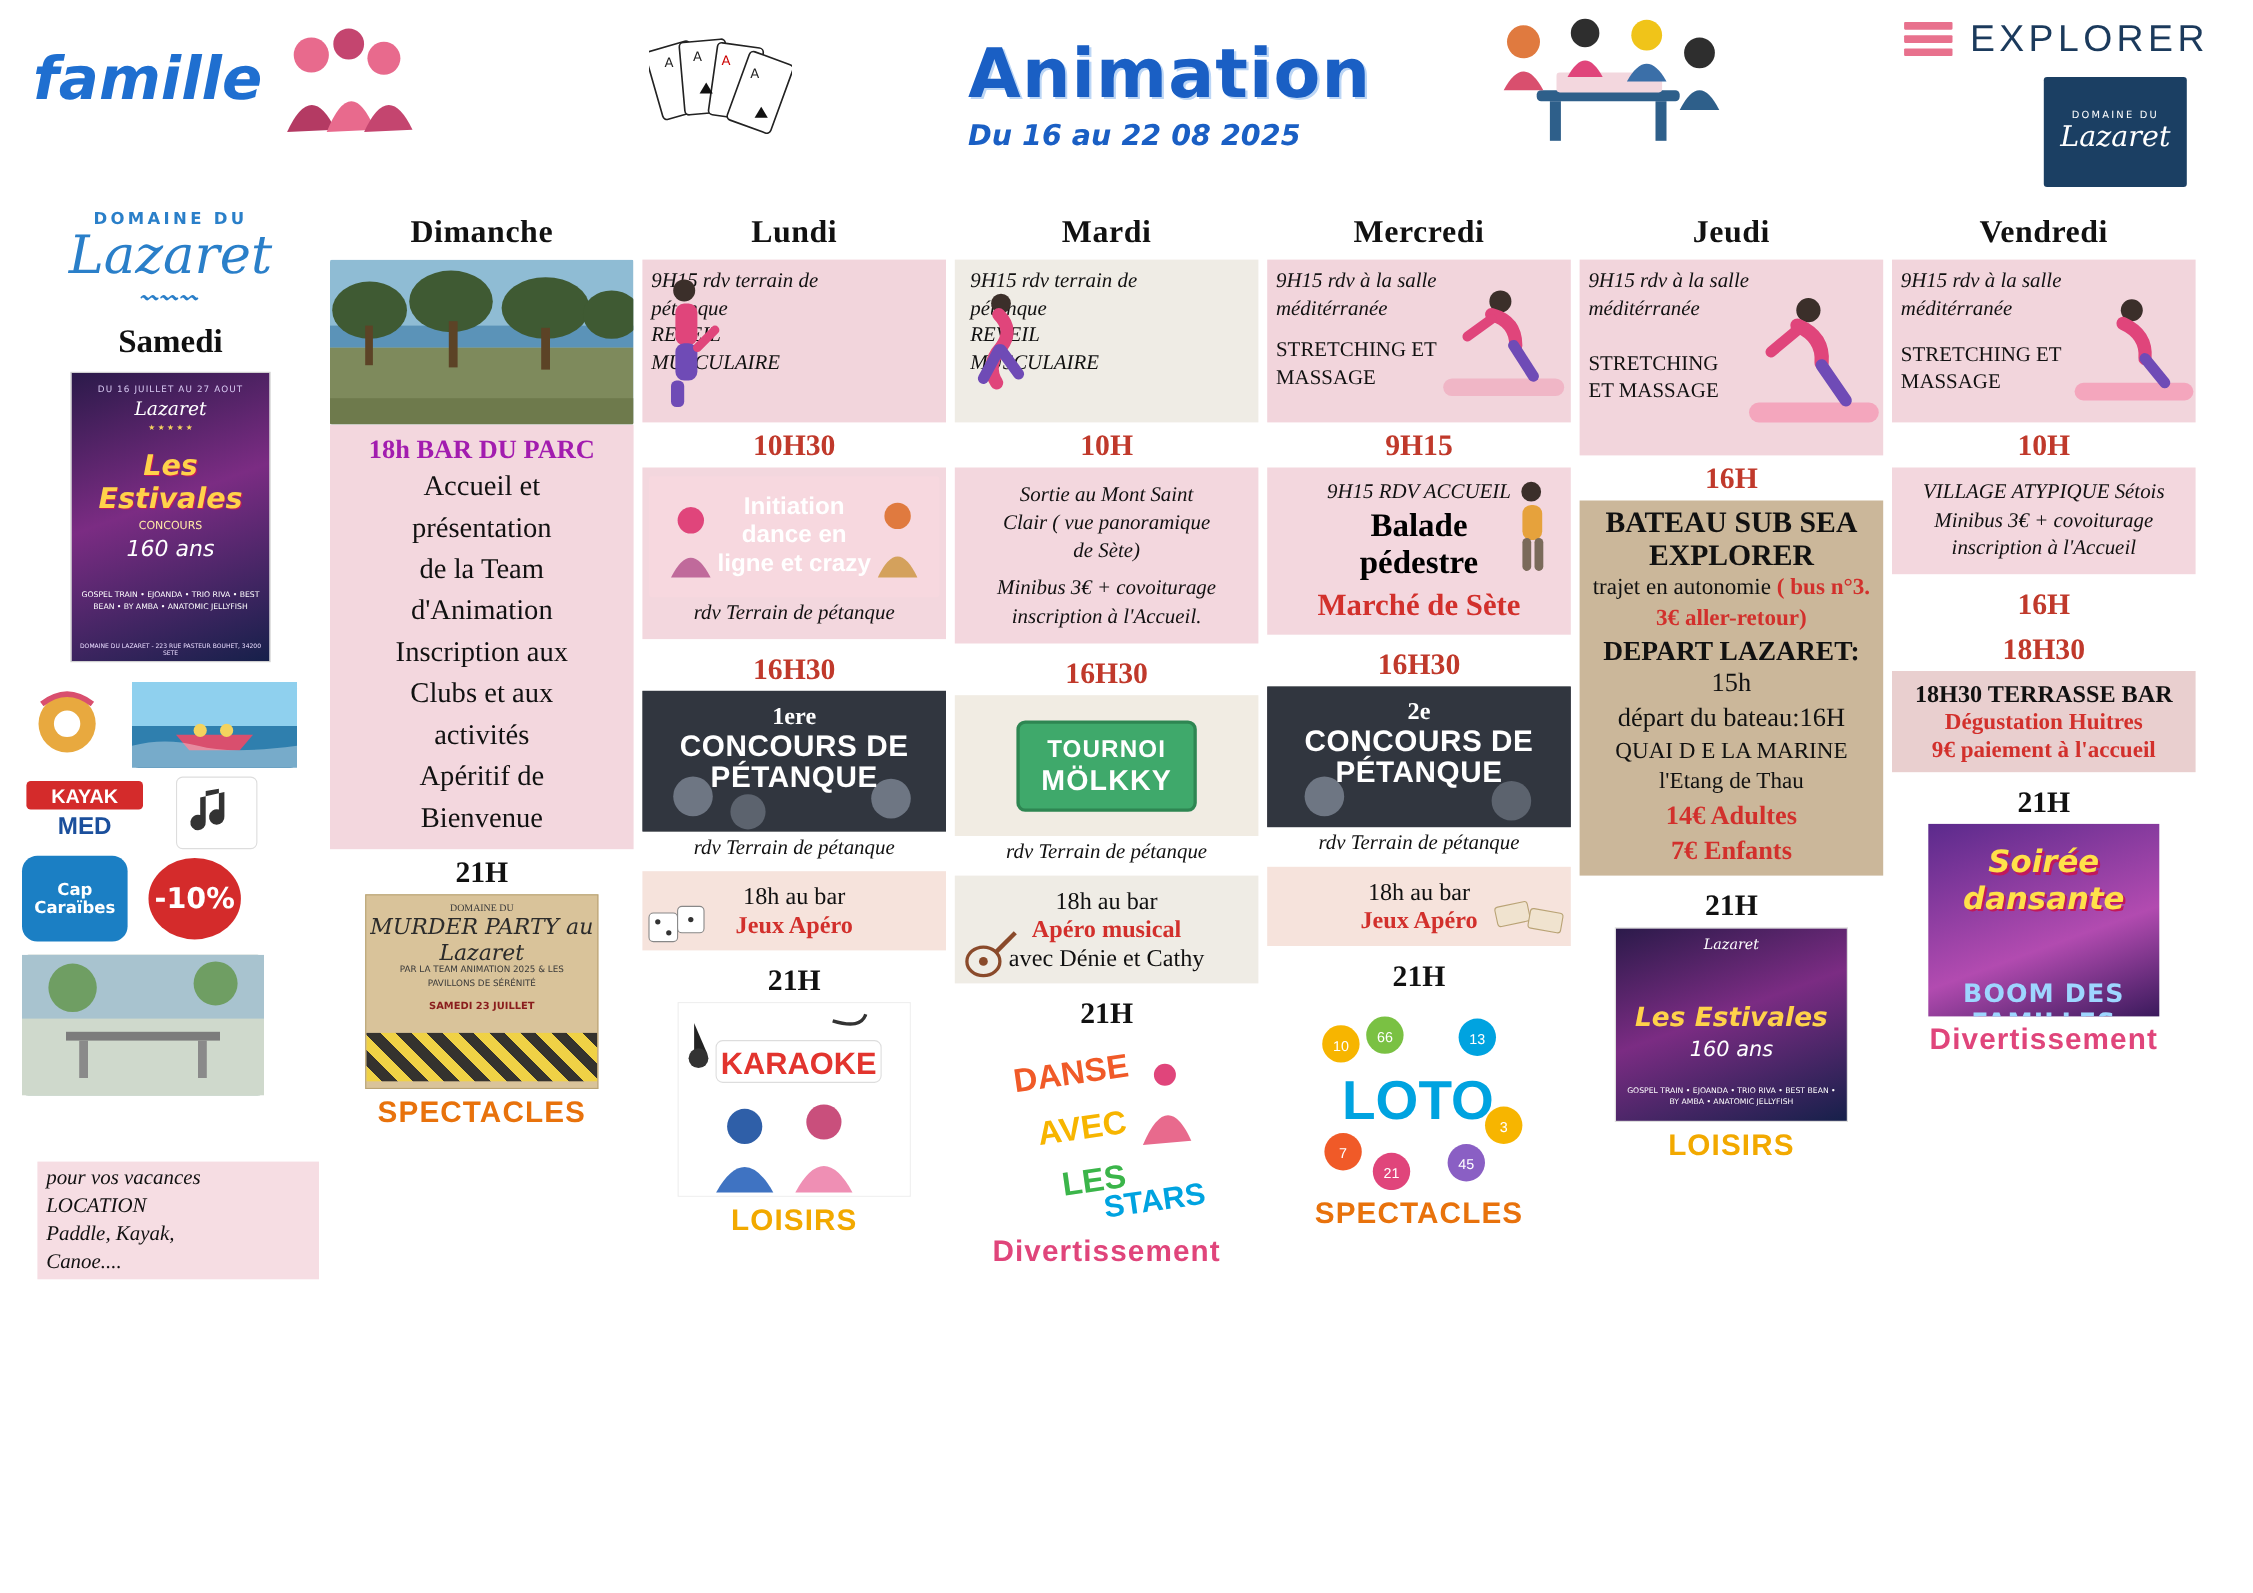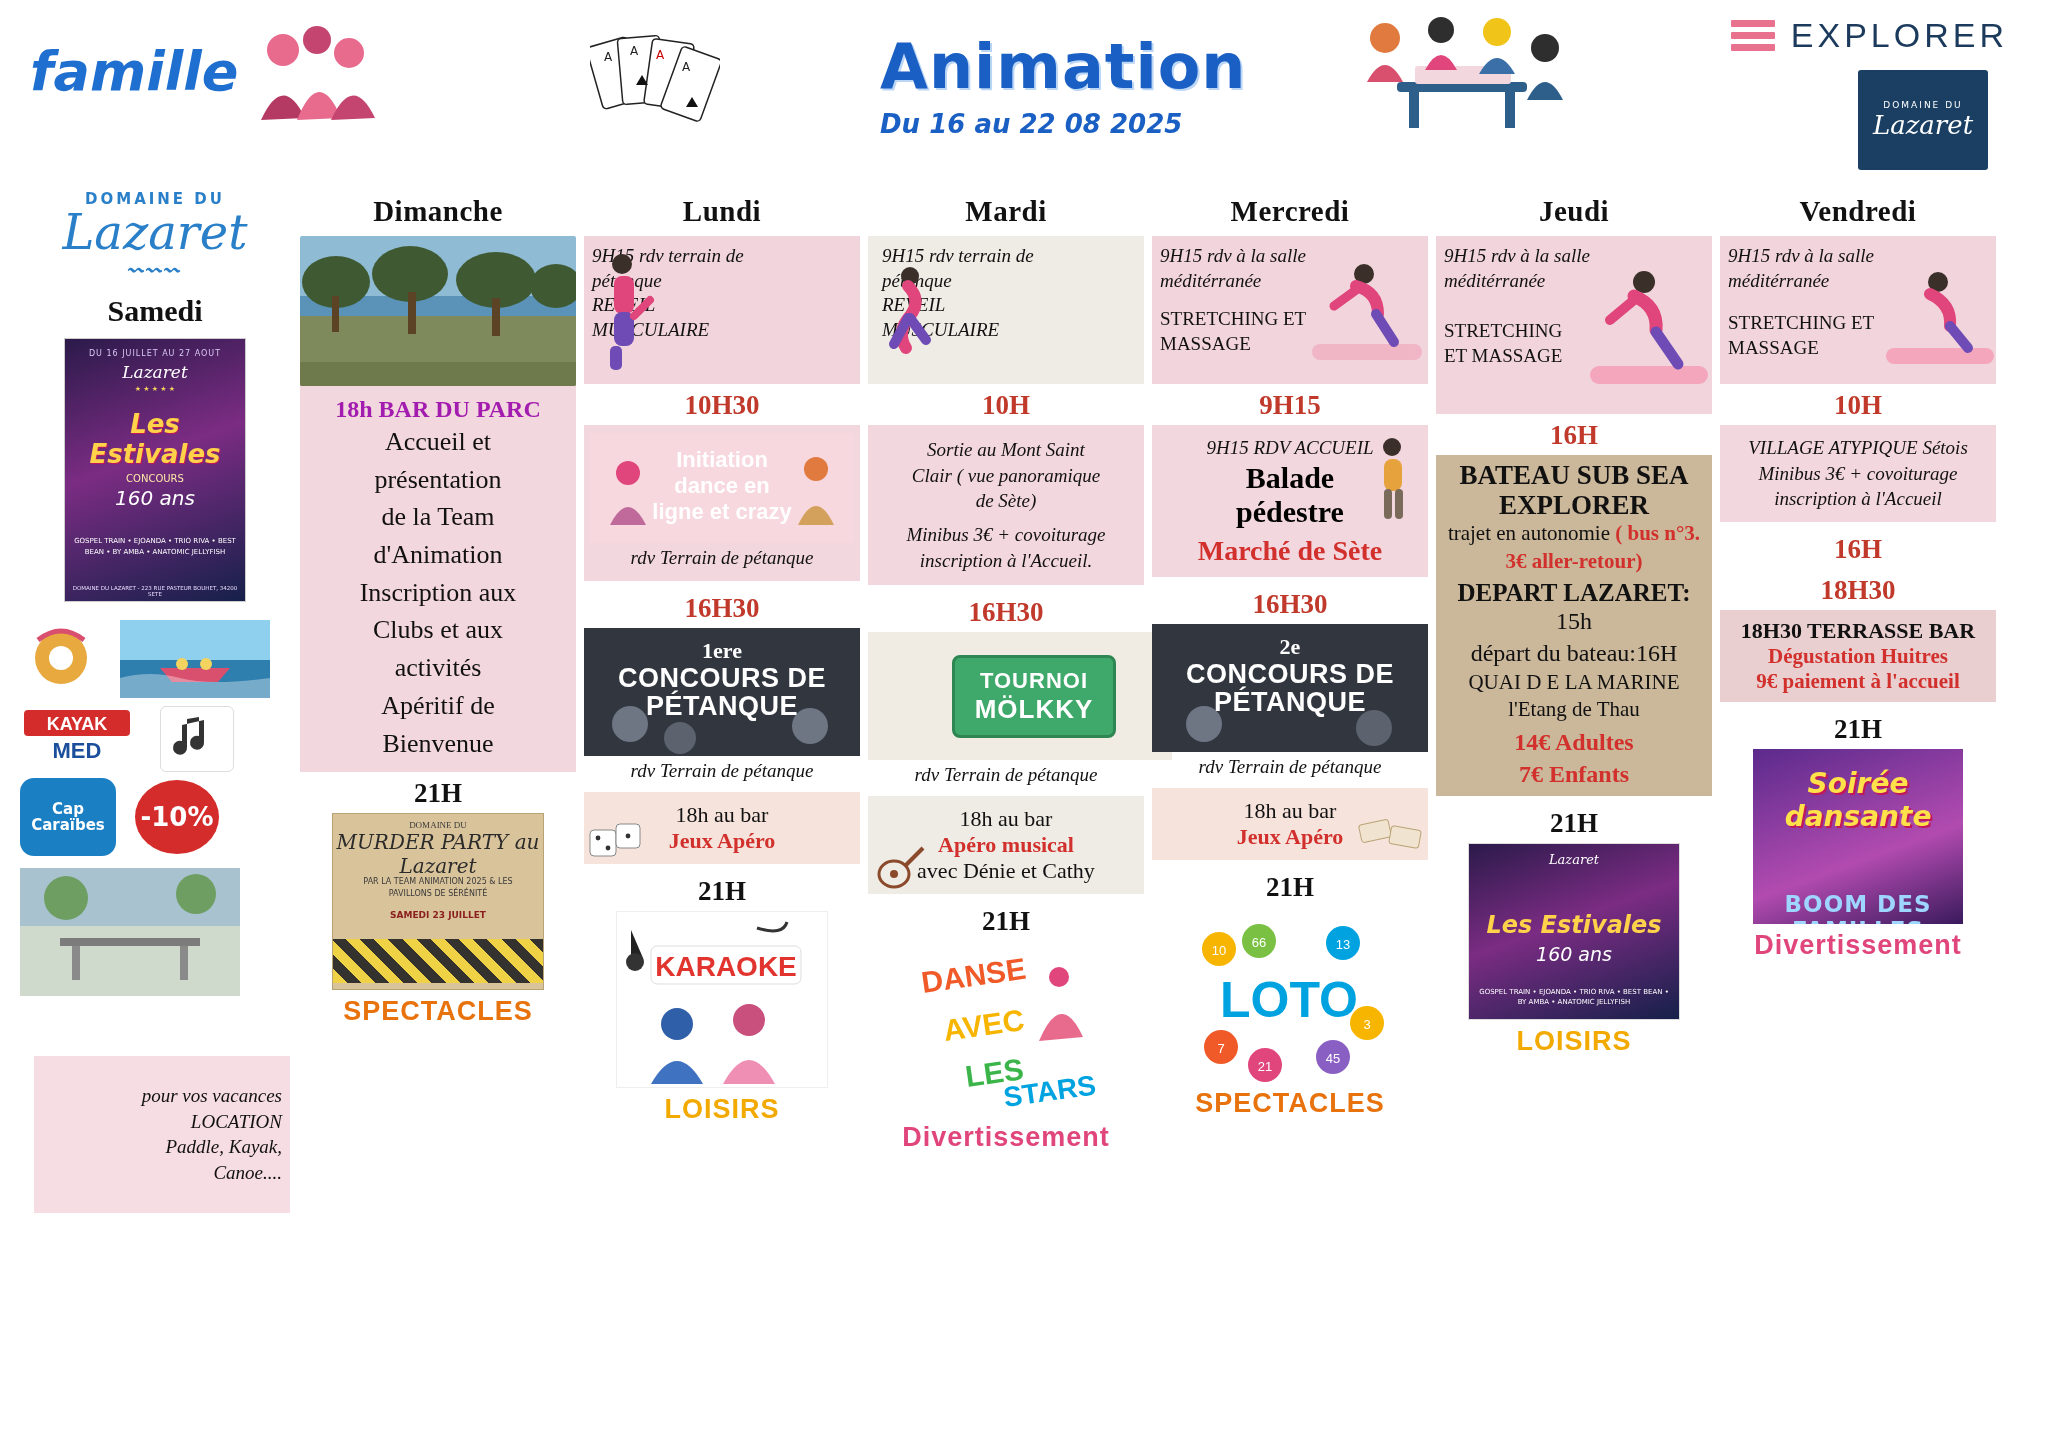--- a/index.html
+++ b/index.html
@@ -42,21 +42,21 @@
   .poster-estivales .pe-logo{font-size:17px;font-style:italic;font-family:"DejaVu Serif",serif;margin-top:4px;}
   .poster-estivales .pe-band{font-size:7px;color:#f4d35e;margin-top:3px;}
   .poster-estivales .pe-title{font-size:26px;font-weight:bold;color:#ffd24a;margin-top:16px;font-style:italic;text-shadow:1px 1px 0 #c2185b;}
   .poster-estivales .pe-sub{font-size:10px;color:#ffe9a8;margin-top:4px;}
   .poster-estivales .pe-160{font-size:20px;color:#ffffff;font-style:italic;margin-top:2px;}
   .poster-estivales .pe-list{font-size:7px;line-height:1.5;margin-top:26px;padding:0 6px;color:#fff;}
   .poster-estivales .pe-foot{position:absolute;bottom:4px;left:0;right:0;font-size:5.5px;color:#e9dcff;}
   .left-icons{position:relative;margin-top:16px;height:430px;}
   .bic{position:absolute;border-radius:6px;}
   .badge-round{border-radius:50%;display:flex;align-items:center;justify-content:center;font-weight:bold;color:#fff;}
-  .loc-box{margin:8px 10px 0 24px;background:#f6dde3;padding:27px 8px;text-align:right;font-family:"Liberation Serif",serif;font-size:16px;line-height:1.6;color:#222;}
+  .loc-box{margin:8px 10px 0 24px;background:#f6dde3;padding:2px 8px;text-align:left;font-family:"Liberation Serif",serif;font-size:16px;line-height:1.6;color:#222;}
 
   
   .grid{position:absolute;left:300px;top:195px;width:1740px;}
   .daycols{display:flex;gap:8px;}
   .col{width:276px;display:flex;flex-direction:column;align-items:center;}
   .dayname{font-size:29px;font-weight:bold;color:#111;font-family:"Liberation Serif",serif;margin-bottom:8px;letter-spacing:0.5px;}
   .card{width:100%;box-sizing:border-box;margin-bottom:6px;}
   .pink{background:#f3d7de;}
   .tcenter{text-align:center;}
   .time{font-size:27px;font-weight:bold;color:#c0392b;text-align:center;margin:6px 0 4px;font-family:"Liberation Serif",serif;}
@@ -69,21 +69,21 @@
 
   .bigbox{width:100%;background:#f3d7de;padding:10px 8px;box-sizing:border-box;text-align:center;}
   .bigbox .hl{color:#a21caf;font-weight:bold;font-size:24px;font-family:"Liberation Serif",serif;}
   .bigbox .body{font-size:26px;line-height:1.45;font-family:"Liberation Serif",serif;color:#111;}
 
   .concours{position:relative;width:100%;height:128px;background:#2c3038;overflow:hidden;color:#fff;text-align:center;}
   .concours .c1{font-size:22px;font-weight:bold;margin-top:10px;font-family:"Liberation Serif",serif;}
   .concours .c2{font-size:27px;font-weight:bold;line-height:1.05;font-family:"Liberation Sans",sans-serif;letter-spacing:0.5px;}
   .rdv{font-family:"Liberation Serif",serif;font-style:italic;font-size:19px;text-align:center;padding:4px 0;color:#111;}
 
-  .molkky{width:100%;height:128px;background:#f1ece3;display:flex;align-items:center;justify-content:center;padding-left:28px;}
+  .molkky{width:100%;height:128px;background:#f1ece3;display:flex;align-items:center;justify-content:center;}
   .molkky .inner{background:#3fa96b;color:#fff;border:3px solid #2e8652;border-radius:8px;padding:10px 20px;text-align:center;font-family:"Liberation Sans",sans-serif;font-weight:bold;}
   .molkky .m1{font-size:22px;letter-spacing:1px;}
   .molkky .m2{font-size:26px;letter-spacing:1px;}
 
   .barbox{width:100%;background:#f6e3dc;padding:10px 6px;box-sizing:border-box;text-align:center;position:relative;min-height:62px;}
   .barbox .b1{font-family:"Liberation Serif",serif;font-size:22px;color:#111;}
   .barbox .b2{font-family:"Liberation Serif",serif;font-size:22px;color:#d2302c;font-weight:bold;}
 
   .bottom-time{font-size:27px;font-weight:bold;color:#111;text-align:center;margin:6px 0 4px;font-family:"Liberation Serif",serif;}
   .evposter{width:210px;height:175px;border:1px solid #ddd;overflow:hidden;position:relative;margin:0 auto;}

